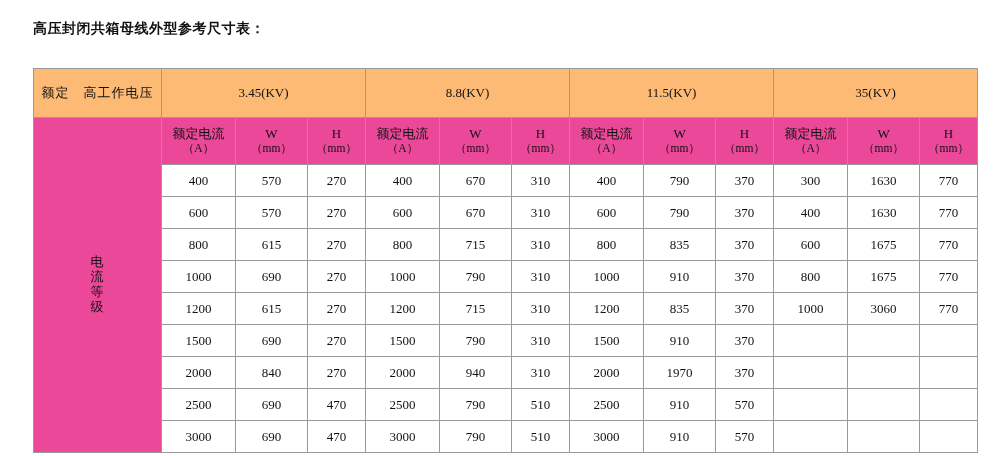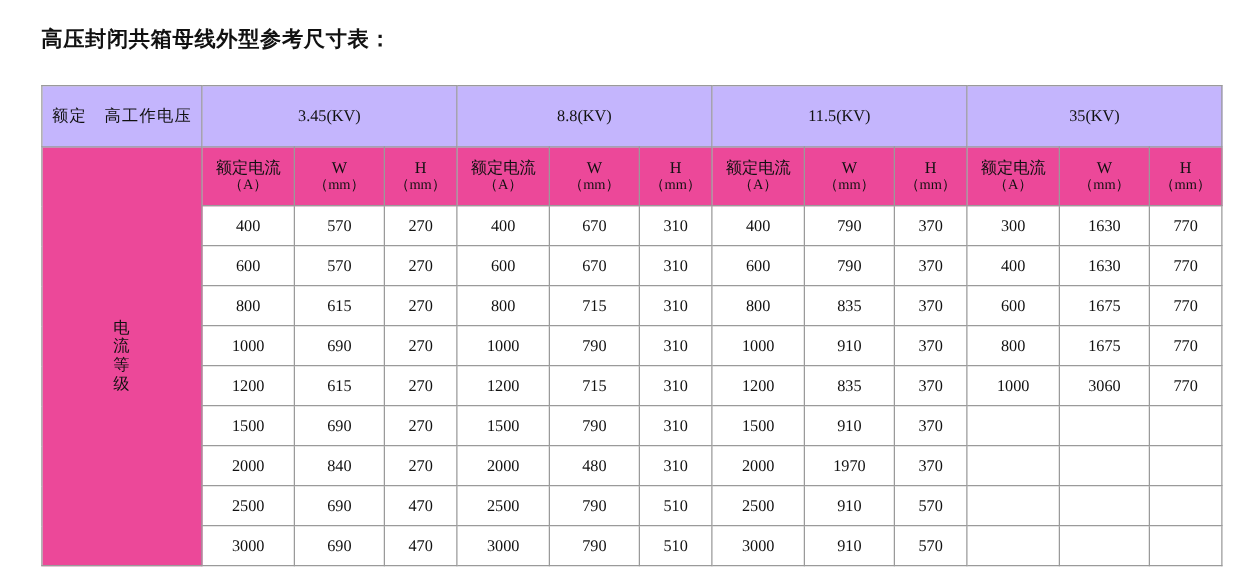--- a/index.html
+++ b/index.html
@@ -12,21 +12,21 @@
     height: 456px;
     font-family: "Liberation Serif", "DejaVu Serif", serif;
     color: #1a1a1a;
     position: relative;
     overflow: hidden;
   }
   .page-title {
     position: absolute;
     left: 33px;
     top: 20px;
-    font-size: 17px;
+    font-size: 14px;
     font-weight: bold;
     letter-spacing: 0.5px;
     color: #111;
   }
   .table-wrap {
     position: absolute;
     left: 33px;
     top: 68px;
     width: 935px;
   }
@@ -40,21 +40,21 @@
     border: 1px solid #9a9a9a;
     text-align: center;
     vertical-align: middle;
     font-weight: normal;
     font-size: 13px;
     color: #111;
     padding: 0;
   }
   
   .hdr-band td {
-    background: #c4b5fd;
+    background: #fdba74;
     height: 48px;
     font-size: 14px;
   }
   .hdr-corner {
     font-size: 13px;
     letter-spacing: 1px;
     white-space: nowrap;
   }
   .hdr-corner .sp { display:inline-block; width: 14px; }
   .sub-band td {
@@ -264,21 +264,21 @@
         <td class="blank"></td>
         <td class="blank"></td>
         <td class="blank"></td>
       </tr>
 
       <tr class="data-row">
         <td>2000</td>
         <td>840</td>
         <td>270</td>
         <td>2000</td>
-        <td>480</td>
+        <td>940</td>
         <td>310</td>
         <td>2000</td>
         <td>1970</td>
         <td>370</td>
         <td class="blank"></td>
         <td class="blank"></td>
         <td class="blank"></td>
       </tr>
 
       <tr class="data-row">

